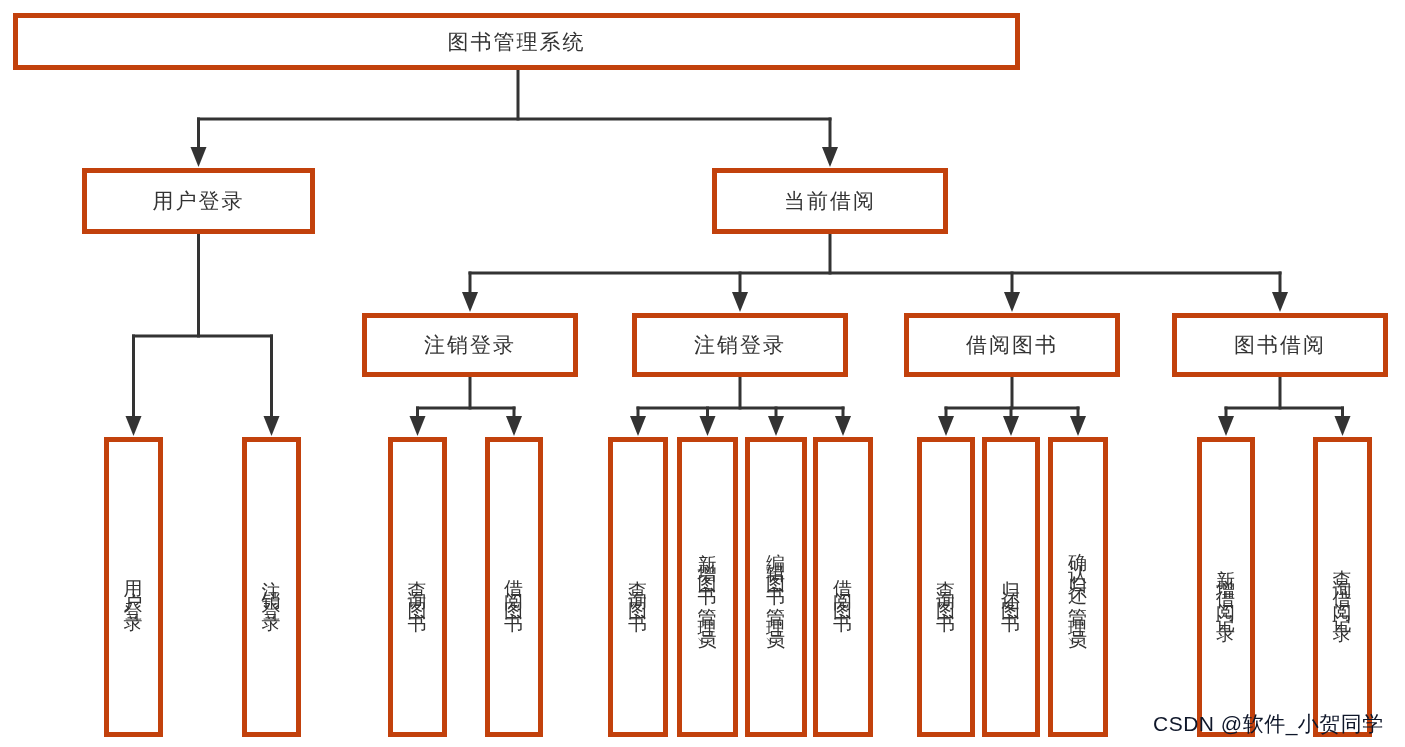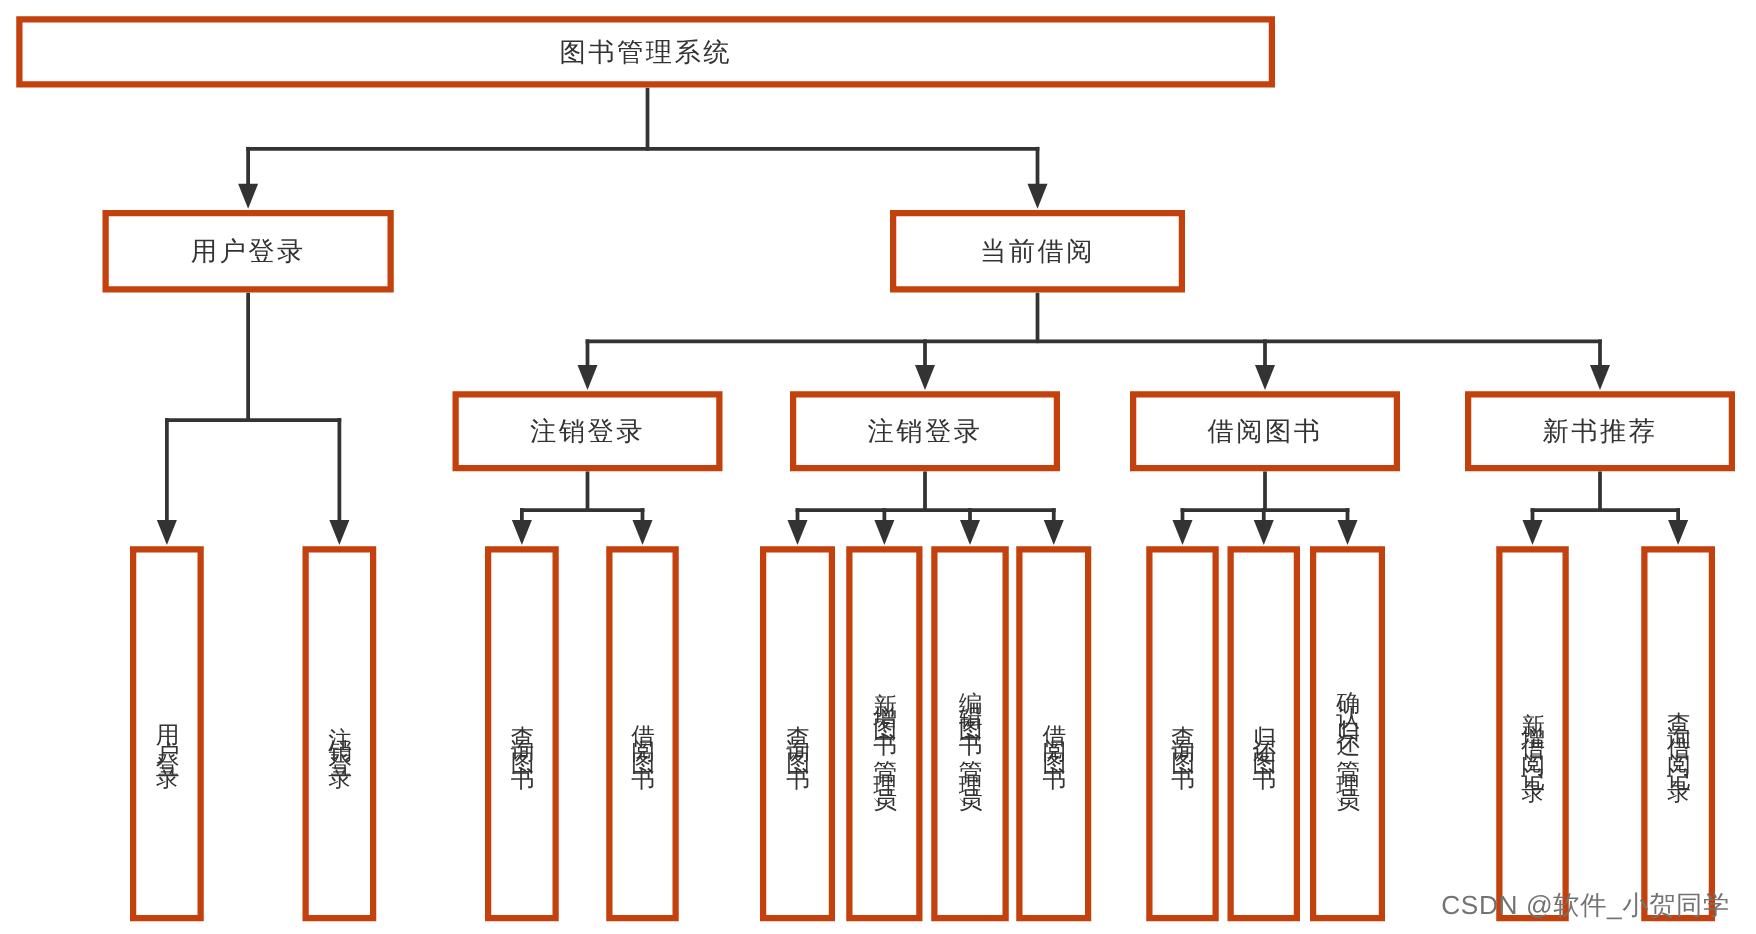--- a/index.html
+++ b/index.html
@@ -42,21 +42,21 @@
     font-size: 19px;
     letter-spacing: 11px;
     color: #333333;
     line-height: 1;
   }
   .watermark {
     position: absolute;
     left: 1153px;
     top: 710px;
     font-size: 21px;
-    color: #737373;
+    color: #0f172a;
     white-space: nowrap;
     z-index: 5;
     letter-spacing: 0.5px;
   }
 </style>
 </head>
 <body>
 
 <div class="diagram">
 
@@ -139,21 +139,21 @@
   <div class="node node-h" style="left:362px; top:313px; width:216px; height:64px;">
     <span>注销登录</span>
   </div>
   <div class="node node-h" style="left:632px; top:313px; width:216px; height:64px;">
     <span>注销登录</span>
   </div>
   <div class="node node-h" style="left:904px; top:313px; width:216px; height:64px;">
     <span>借阅图书</span>
   </div>
   <div class="node node-h" style="left:1172px; top:313px; width:216px; height:64px;">
-    <span>新书推荐</span>
+    <span>图书借阅</span>
   </div>
 
   <div class="node node-v" style="left:104px; top:437px; width:59px; height:300px;">
     <span>用户登录</span>
   </div>
   <div class="node node-v" style="left:242px; top:437px; width:59px; height:300px;">
     <span>注销登录</span>
   </div>
 
   <div class="node node-v" style="left:388px; top:437px; width:59px; height:300px;">

